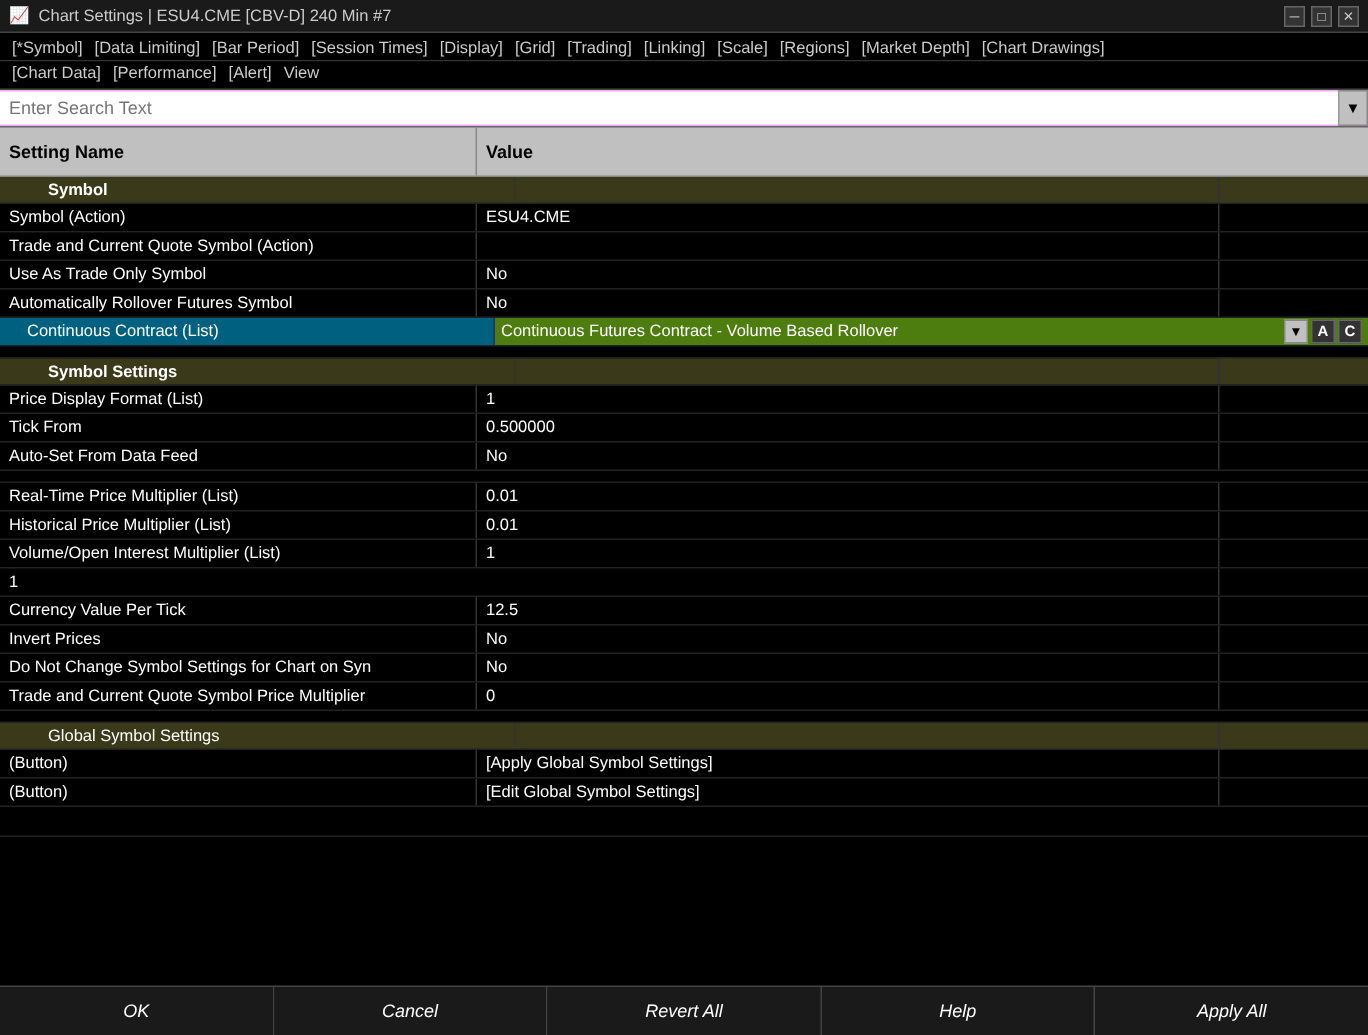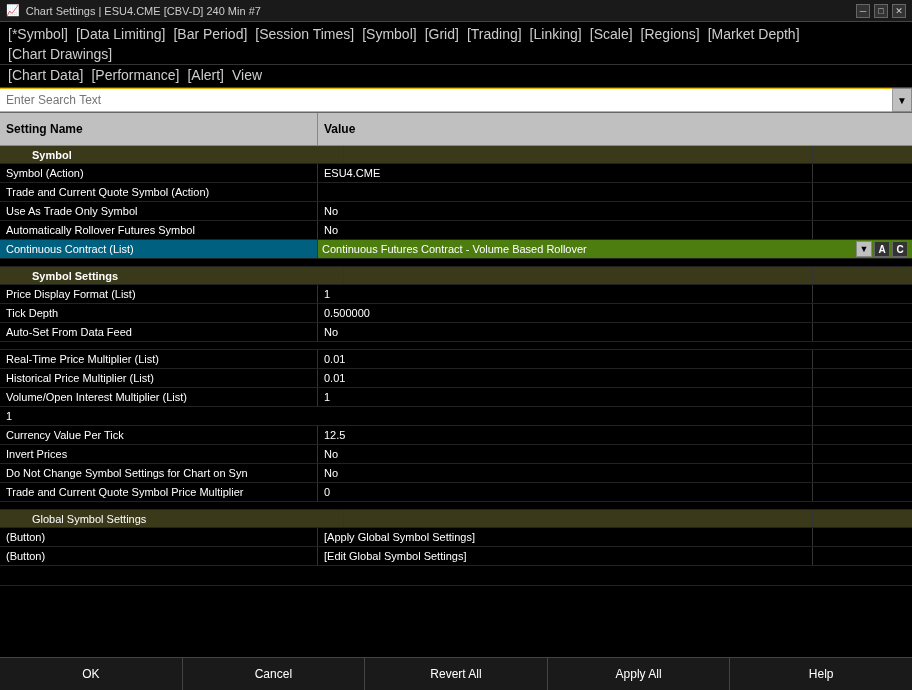--- a/index.html
+++ b/index.html
@@ -53,29 +53,29 @@
       padding: 2px 4px;
       display: flex;
       flex-wrap: wrap;
       gap: 0;
       border-bottom: 1px solid #333;
     }
     .menu-item {
       color: #ccc;
       padding: 2px 4px;
       cursor: pointer;
-      font-size: 14px;
+      font-size: 11px;
       white-space: nowrap;
     }
 
     
     .search-bar {
       display: flex;
       align-items: center;
-      background: #eab308;
+      background: #f0abfc;
       border-bottom: 1px solid #666;
     }
     .search-input {
       flex: 1;
       border: none;
       outline: none;
       padding: 4px 6px;
       font-size: 12px;
       color: #333;
       background: #fff;
@@ -207,20 +207,21 @@
       height: 100%;
       background: #1a1a1a;
       border: none;
       border-right: 1px solid #444;
       color: #fff;
       font-size: 12px;
       cursor: pointer;
       display: flex;
       align-items: center;
       justify-content: center;
+      font-style: italic;
     }
     .footer-btn:last-child { border-right: none; }
   </style>
 </head>
 <body>
 
 <div class="title-bar">
   <div class="title-bar-left">
     <span>📈</span>
     <span>Chart Settings | ESU4.CME [CBV-D]  240 Min  #7</span>
@@ -230,21 +231,21 @@
     <div class="title-btn">□</div>
     <div class="title-btn">✕</div>
   </div>
 </div>
 
 <div class="menu-bar" style="padding-bottom:0;">
   <span class="menu-item">[*Symbol]</span>
   <span class="menu-item">[Data Limiting]</span>
   <span class="menu-item">[Bar Period]</span>
   <span class="menu-item">[Session Times]</span>
-  <span class="menu-item">[Symbol]</span>
+  <span class="menu-item">[Display]</span>
   <span class="menu-item">[Grid]</span>
   <span class="menu-item">[Trading]</span>
   <span class="menu-item">[Linking]</span>
   <span class="menu-item">[Scale]</span>
   <span class="menu-item">[Regions]</span>
   <span class="menu-item">[Market Depth]</span>
   <span class="menu-item">[Chart Drawings]</span>
 </div>
 
 <div class="menu-bar" style="padding-top:0; border-bottom: 1px solid #444;">
@@ -290,21 +291,21 @@
     <div style="width:100px;border-left:1px solid #333;"></div>
   </div>
 
   <div class="row">
     <div class="col-name">Automatically Rollover Futures Symbol</div>
     <div class="col-value">No</div>
     <div style="width:100px;border-left:1px solid #333;"></div>
   </div>
 
   <div class="row highlighted">
-    <div class="col-name" style="color:#fff;">Continuous Contract (List)</div>
+    <div class="col-name" style="color:#fff;margin-left:12px;">Continuous Contract (List)</div>
     <div class="col-value" style="background:#4d7c0f;color:#fff;padding:1px 4px;gap:2px;">
       <span style="flex:1;">Continuous Futures Contract - Volume Based Rollover</span>
       <div class="dropdown-btn">▼</div>
       <div class="small-btn">A</div>
       <div class="small-btn">C</div>
     </div>
   </div>
 
   <div class="row empty-row"></div>
 
@@ -314,21 +315,21 @@
     <div style="width:100px;background:#3a3a1a;border-left:1px solid #333;"></div>
   </div>
 
   <div class="row">
     <div class="col-name">Price Display Format (List)</div>
     <div class="col-value">1</div>
     <div style="width:100px;border-left:1px solid #333;"></div>
   </div>
 
   <div class="row">
-    <div class="col-name">Tick Depth</div>
+    <div class="col-name">Tick From</div>
     <div class="col-value">0.500000</div>
     <div style="width:100px;border-left:1px solid #333;"></div>
   </div>
 
   <div class="row">
     <div class="col-name">Auto-Set From Data Feed</div>
     <div class="col-value">No</div>
     <div style="width:100px;border-left:1px solid #333;"></div>
   </div>
 
@@ -401,15 +402,15 @@
     <div style="width:100px;border-left:1px solid #333;"></div>
   </div>
 
   <div class="row empty-row" style="min-height:20px;"></div>
 </div>
 
 <div class="footer">
   <button class="footer-btn">OK</button>
   <button class="footer-btn">Cancel</button>
   <button class="footer-btn">Revert All</button>
+  <button class="footer-btn">Help</button>
   <button class="footer-btn">Apply All</button>
-  <button class="footer-btn">Help</button>
 </div>
 
 </body></html>

